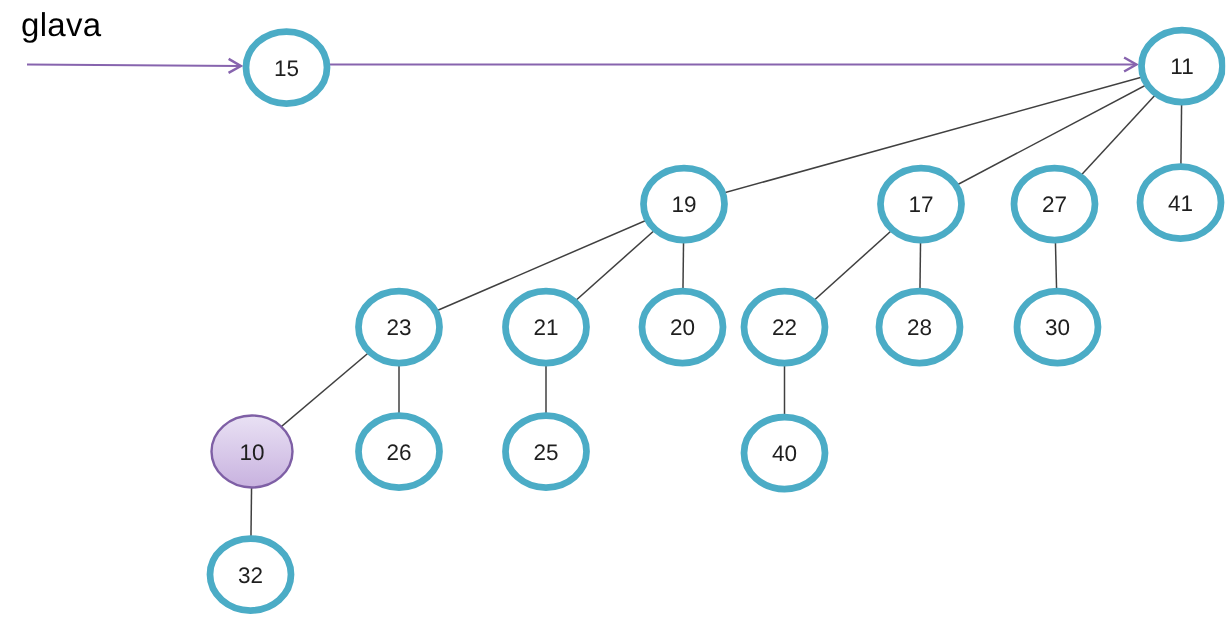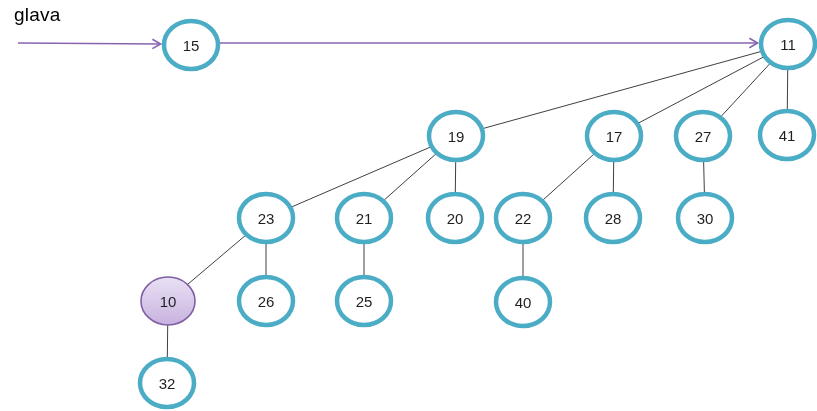--- a/index.html
+++ b/index.html
@@ -8,21 +8,21 @@
     width: 817px;
     height: 411px;
     background: #ffffff;
     overflow: hidden;
     font-family: "Liberation Sans", sans-serif;
   }
   .pointer-label {
     position: absolute;
     left: 14px;
     top: 4px;
-    font-size: 19px;
+    font-size: 22px;
     color: #000000;
     letter-spacing: 0.2px;
   }
   svg.diagram {
     position: absolute;
     left: 0;
     top: 0;
   }
   svg text {
     font-family: "Liberation Sans", sans-serif;

